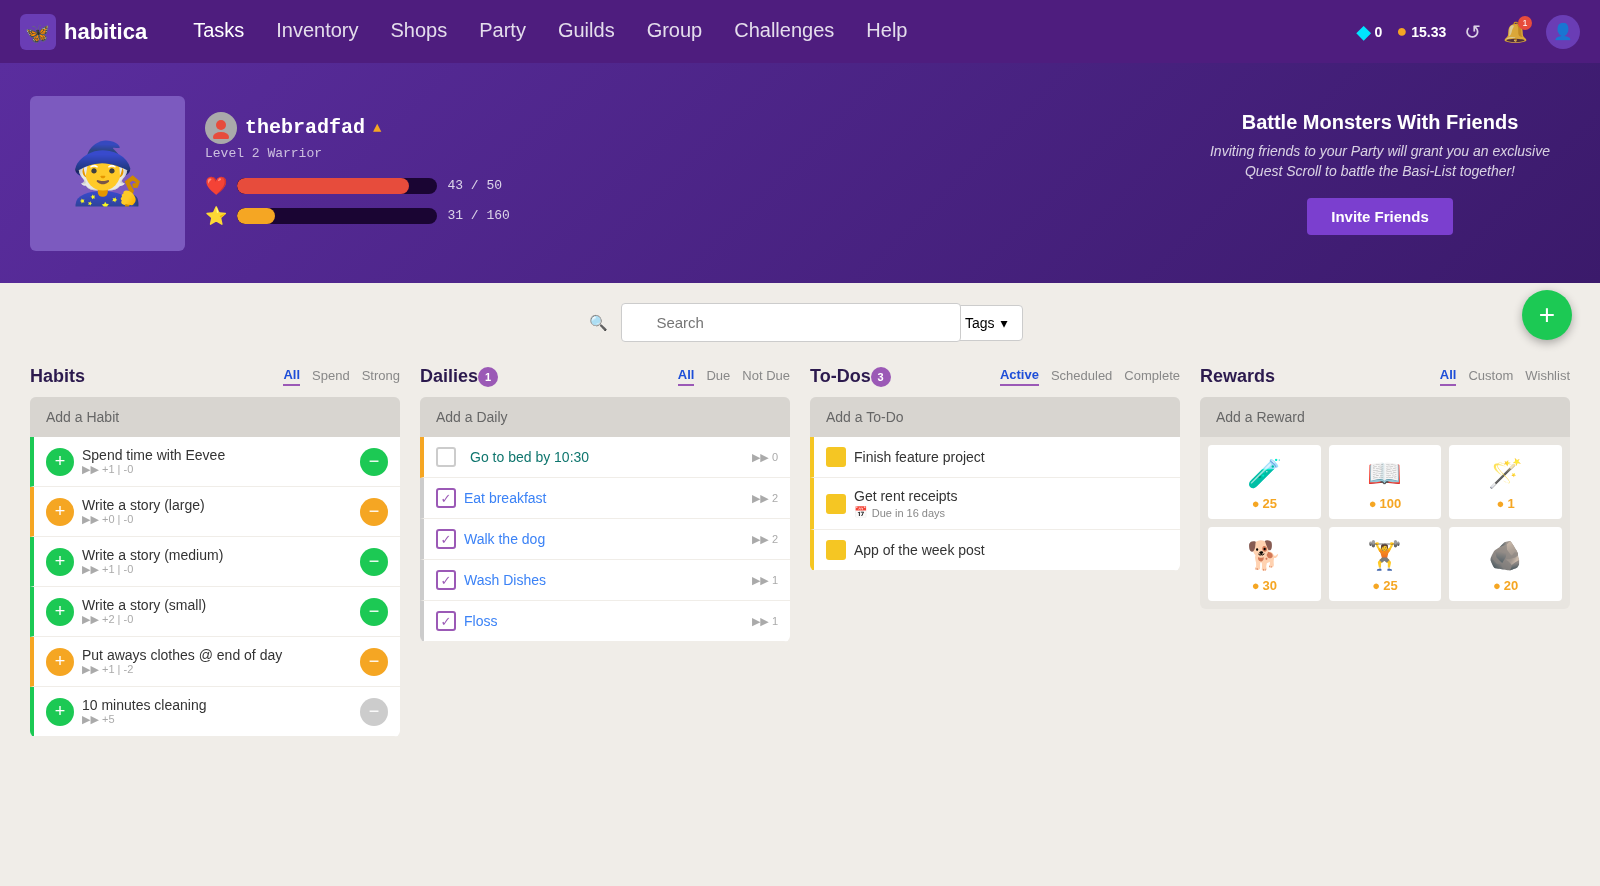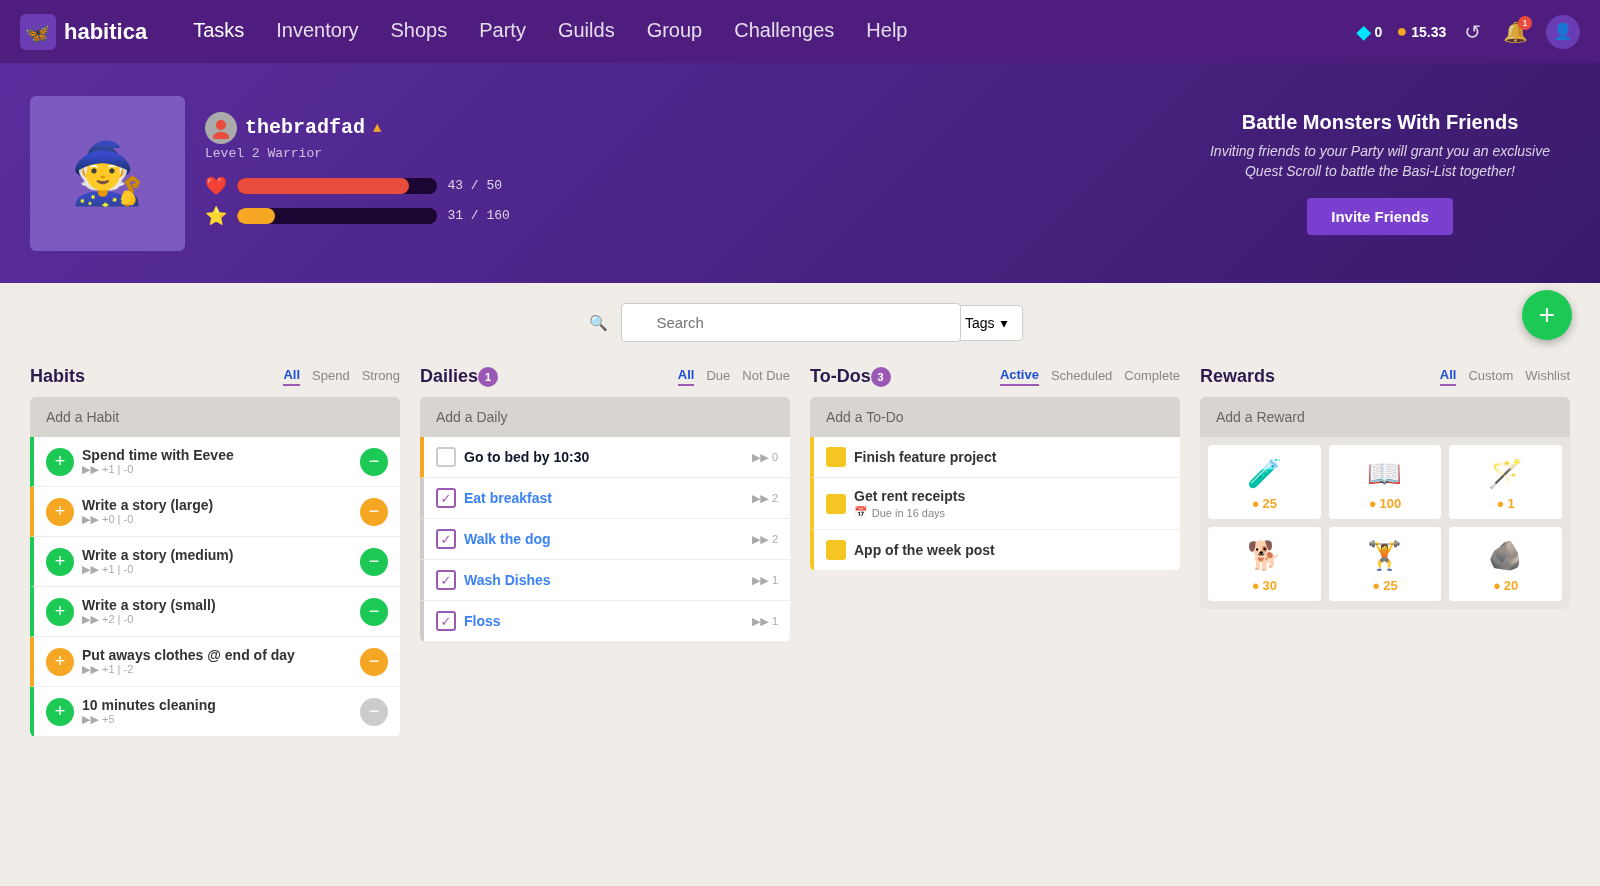--- a/index.html
+++ b/index.html
@@ -358,21 +358,20 @@
       flex-shrink: 0;
     }
     .btn-minus-green { background: #1cc954; }
     .btn-minus-orange { background: #f5a623; }
     .btn-minus-gray { background: #ccc; }
 
     .task-text-wrap { flex: 1; }
     .task-label {
       font-size: 14px;
       color: #333;
-      font-weight: bold;
     }
     .task-score {
       font-size: 11px;
       color: #aaa;
     }
     .daily-check {
       width: 20px;
       height: 20px;
       border: 2px solid #ccc;
       border-radius: 3px;
@@ -439,21 +438,22 @@
     .column-header-row {
       display: flex;
       align-items: center;
       margin-bottom: 10px;
     }
 
     .daily-task-text {
       color: #3b82f6;
     }
     .daily-task-text.active-task {
-      color: #0f172a;
+      color: #0f766e;
+      margin-left: 6px;
     }
   </style>
 </head>
 <body>
 
 <nav class="navbar">
   <div class="navbar-brand">
     <div class="logo-icon">
       <svg width="36" height="36" viewBox="0 0 36 36">
         <rect width="36" height="36" rx="6" fill="#6a3db5"></rect>

